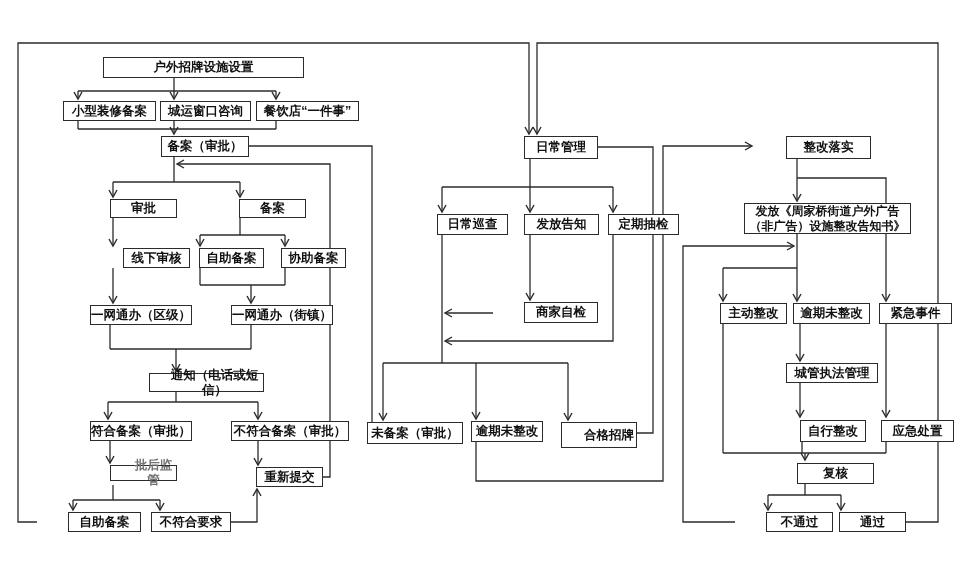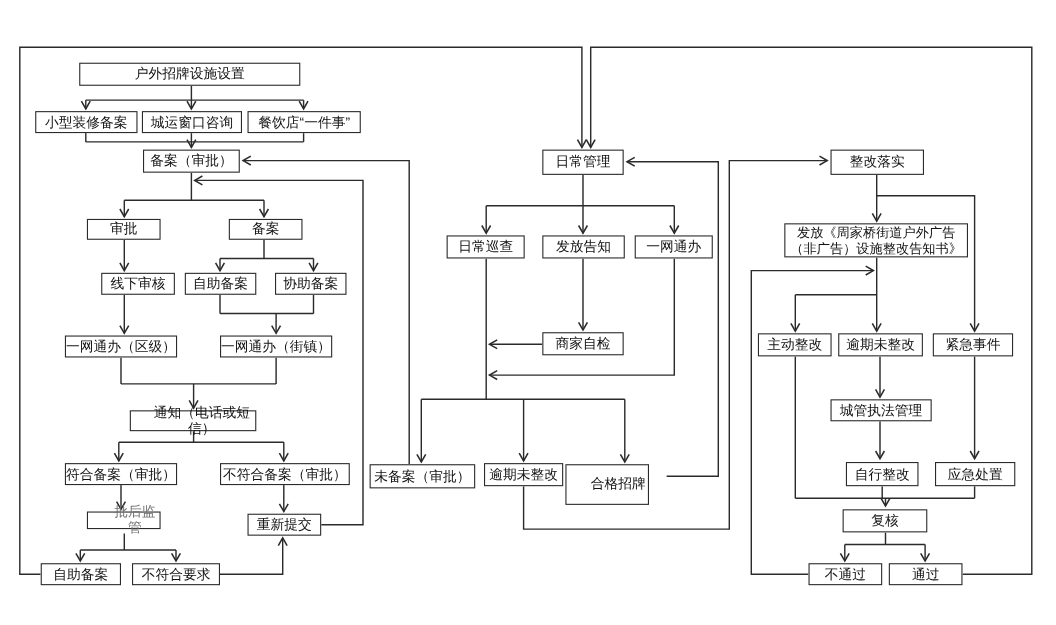--- a/index.html
+++ b/index.html
@@ -5,22 +5,22 @@
   html,body{margin:0;padding:0;background:#ffffff;}
   .canvas{position:relative;width:960px;height:568px;background:#fff;overflow:hidden;
           font-family:"Liberation Sans","DejaVu Sans",sans-serif;}
   .title{position:absolute;top:2px;left:0;width:960px;text-align:center;
          font-family:"Liberation Serif","DejaVu Serif",serif;
          font-weight:bold;font-size:24px;letter-spacing:1px;color:#0a0a0a;}
   #edge-layer{position:absolute;left:0;top:0;width:960px;height:568px;}
   .fnode{position:absolute;box-sizing:border-box;background:#fff;
          border:1.5px solid #2b2b2b;color:#111;
          display:flex;align-items:center;justify-content:center;
-         font-weight:normal;font-size:12.5px;line-height:1.2;
-         text-align:center;white-space:pre-line;z-index:2;}
+         font-weight:bold;font-size:12.5px;line-height:1.2;
+         text-align:center;white-space:pre-line;z-index:2;margin-left:31px;}
 </style>
 </head>
 <body>
 
 <div class="canvas">
   <svg id="edge-layer" width="960" height="568" viewBox="0 0 960 568" xmlns="http://www.w3.org/2000/svg">
     <defs>
       <marker id="arrowhead" viewBox="-9 -6 11 12" refX="0" refY="0" markerWidth="11" markerHeight="12" markerUnits="userSpaceOnUse" orient="auto">
         <path d="M-7,-4 L0,0 L-7,4" fill="none" stroke="#2b2b2b" stroke-width="1.4"></path>
       </marker>
@@ -120,25 +120,25 @@
       <div class="fnode" style="left: 118px; top: 373px; width: 115px; height: 19px; border-color: rgb(43, 43, 43); background: rgb(255, 255, 255); color: rgb(17, 17, 17); padding-left: 16px;">通知（电话或短信）</div>
       <div class="fnode" style="left: 59px; top: 421px; width: 102px; height: 20px; border-color: rgb(43, 43, 43); background: rgb(255, 255, 255); color: rgb(17, 17, 17);">符合备案（审批）</div>
       <div class="fnode" style="left: 200px; top: 421px; width: 118px; height: 20px; border-color: rgb(43, 43, 43); background: rgb(255, 255, 255); color: rgb(17, 17, 17);">不符合备案（审批）</div>
       <div class="fnode" style="left: 79px; top: 465px; width: 67px; height: 16px; border-color: rgb(43, 43, 43); background: rgb(255, 255, 255); color: #737373; padding-left: 20px;">批后监管</div>
       <div class="fnode" style="left: 225px; top: 467px; width: 67px; height: 20px; border-color: rgb(43, 43, 43); background: rgb(255, 255, 255); color: rgb(17, 17, 17);">重新提交</div>
       <div class="fnode" style="left: 37px; top: 512px; width: 73px; height: 20px; border-color: rgb(43, 43, 43); background: rgb(255, 255, 255); color: rgb(17, 17, 17);">自助备案</div>
       <div class="fnode" style="left: 120px; top: 512px; width: 80px; height: 20px; border-color: rgb(43, 43, 43); background: rgb(255, 255, 255); color: rgb(17, 17, 17);">不符合要求</div>
       <div class="fnode" style="left: 493px; top: 136px; width: 74px; height: 23px; border-color: rgb(43, 43, 43); background: rgb(255, 255, 255); color: rgb(17, 17, 17);">日常管理</div>
       <div class="fnode" style="left: 406px; top: 214px; width: 71px; height: 21px; border-color: rgb(43, 43, 43); background: rgb(255, 255, 255); color: rgb(17, 17, 17);">日常巡查</div>
       <div class="fnode" style="left: 493px; top: 214px; width: 75px; height: 21px; border-color: rgb(43, 43, 43); background: rgb(255, 255, 255); color: rgb(17, 17, 17);">发放告知</div>
-      <div class="fnode" style="left: 577px; top: 214px; width: 71px; height: 21px; border-color: rgb(43, 43, 43); background: rgb(255, 255, 255); color: rgb(17, 17, 17);">一网通办</div>
+      <div class="fnode" style="left: 577px; top: 214px; width: 71px; height: 21px; border-color: rgb(43, 43, 43); background: rgb(255, 255, 255); color: rgb(17, 17, 17);">定期抽检</div>
       <div class="fnode" style="left: 493px; top: 302px; width: 74px; height: 21px; border-color: rgb(43, 43, 43); background: rgb(255, 255, 255); color: rgb(17, 17, 17);">商家自检</div>
       <div class="fnode" style="left: 336px; top: 422px; width: 96px; height: 22px; border-color: rgb(43, 43, 43); background: rgb(255, 255, 255); color: rgb(17, 17, 17);">未备案（审批）</div>
       <div class="fnode" style="left: 440px; top: 421px; width: 72px; height: 21px; border-color: rgb(43, 43, 43); background: rgb(255, 255, 255); color: rgb(17, 17, 17);">逾期未整改</div>
-      <div class="fnode" style="left: 514px; top: 422px; width: 76px; height: 37px; border-color: rgb(43, 43, 43); background: rgb(255, 255, 255); color: rgb(17, 17, 17); padding-left: 20px;">合格招牌</div>
+      <div class="fnode" style="left: 530px; top: 422px; width: 76px; height: 26px; border-color: rgb(43, 43, 43); background: rgb(255, 255, 255); color: rgb(17, 17, 17); padding-left: 20px;">合格招牌</div>
       <div class="fnode" style="left: 755px; top: 136px; width: 85px; height: 23px; border-color: rgb(43, 43, 43); background: rgb(255, 255, 255); color: rgb(17, 17, 17);">整改落实</div>
       <div class="fnode" style="left: 713px; top: 203px; width: 167px; height: 31px; border-color: rgb(43, 43, 43); background: rgb(255, 255, 255); color: rgb(17, 17, 17); font-size: 12px;">发放《周家桥街道户外广告
 （非广告）设施整改告知书》</div>
       <div class="fnode" style="left: 689px; top: 303px; width: 67px; height: 21px; border-color: rgb(43, 43, 43); background: rgb(255, 255, 255); color: rgb(17, 17, 17);">主动整改</div>
       <div class="fnode" style="left: 762px; top: 303px; width: 77px; height: 21px; border-color: rgb(43, 43, 43); background: rgb(255, 255, 255); color: rgb(17, 17, 17);">逾期未整改</div>
       <div class="fnode" style="left: 848px; top: 303px; width: 73px; height: 21px; border-color: rgb(43, 43, 43); background: rgb(255, 255, 255); color: rgb(17, 17, 17);">紧急事件</div>
       <div class="fnode" style="left: 755px; top: 363px; width: 92px; height: 20px; border-color: rgb(43, 43, 43); background: rgb(255, 255, 255); color: rgb(17, 17, 17);">城管执法管理</div>
       <div class="fnode" style="left: 769px; top: 420px; width: 66px; height: 22px; border-color: rgb(43, 43, 43); background: rgb(255, 255, 255); color: rgb(17, 17, 17);">自行整改</div>
       <div class="fnode" style="left: 850px; top: 420px; width: 73px; height: 22px; border-color: rgb(43, 43, 43); background: rgb(255, 255, 255); color: rgb(17, 17, 17);">应急处置</div>
       <div class="fnode" style="left: 766px; top: 463px; width: 77px; height: 21px; border-color: rgb(43, 43, 43); background: rgb(255, 255, 255); color: rgb(17, 17, 17);">复核</div>

